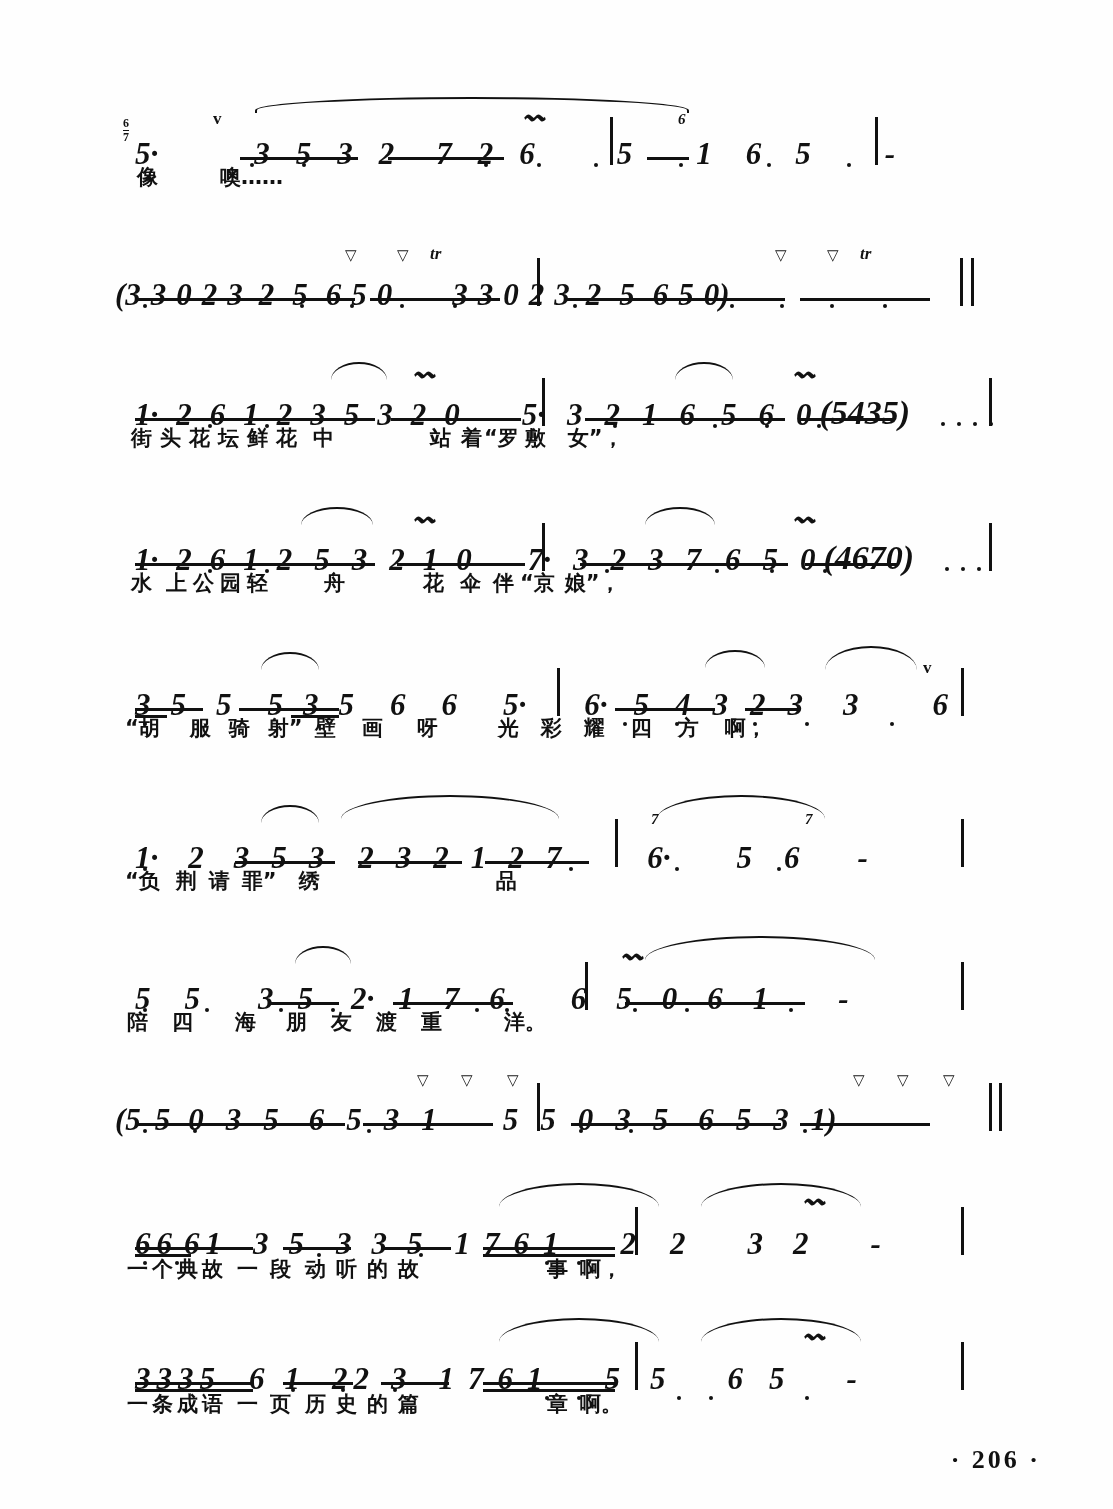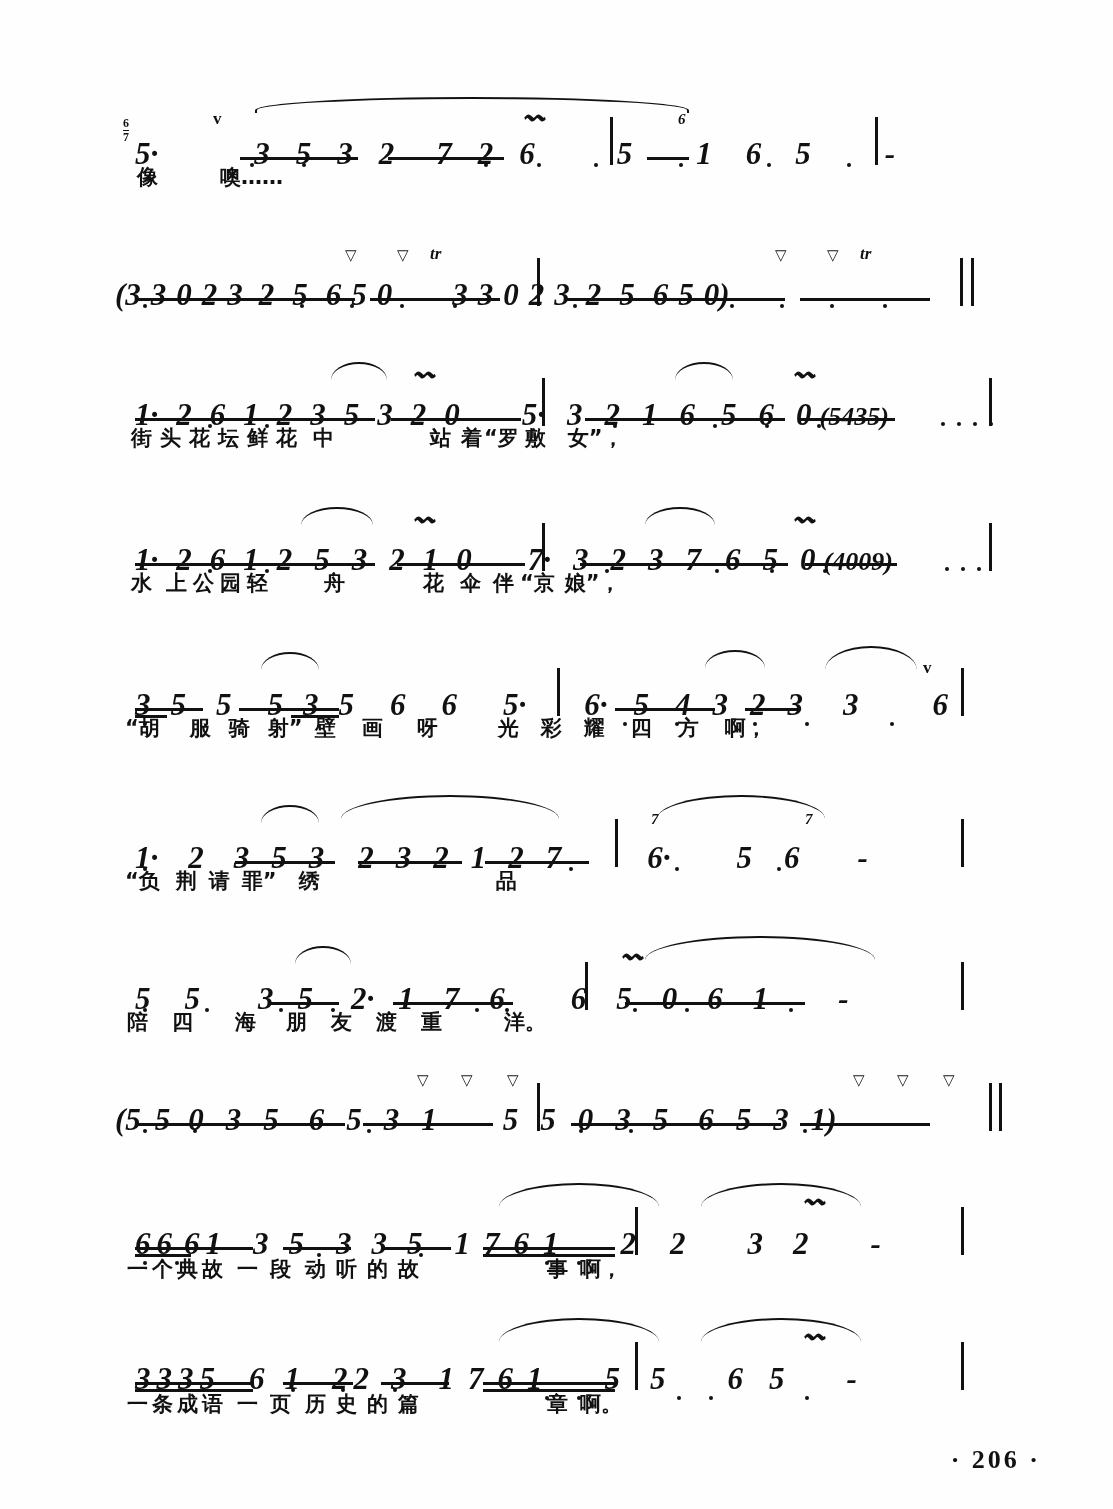--- a/index.html
+++ b/index.html
@@ -119,21 +119,21 @@
     font-size: 17px;
     font-weight: bold;
     font-family: "Liberation Serif", serif;
   }
   .tri {
     position: absolute;
     font-size: 15px;
     line-height: 1;
   }
   .paren {
-    font-size: 26px;
+    font-size: 34px;
     font-weight: bold;
     font-family: "Liberation Serif", serif;
     text-align: right;
   }
   .tiny-sup {
     position: absolute;
     font-size: 15px;
     font-weight: bold;
     font-style: italic;
   }
@@ -340,21 +340,21 @@
       <span class="num" style="margin-left:18px;">0</span>
 
       <span class="num" style="margin-left:56px;">7·</span>
       <span class="num" style="margin-left:22px;">3</span>
       <span class="num" style="margin-left:22px;">2</span>
       <span class="num" style="margin-left:22px;">3</span>
       <span class="num" style="margin-left:22px;">7</span>
       <span class="num" style="margin-left:24px;">6</span>
       <span class="num" style="margin-left:22px;">5</span>
       <span class="num" style="margin-left:22px;">0</span>
-      <span class="num paren" style="margin-left:8px; font-style:italic;">(4009)</span>
+      <span class="num paren" style="margin-left:8px; font-style:italic;">(4670)</span>
     </div>
 
     <div class="beam" style="left:30px; top:58px; width:240px;"></div>
     <div class="beam" style="left:292px; top:58px; width:128px;"></div>
     <div class="beam" style="left:475px; top:58px; width:208px;"></div>
     <div class="beam" style="left:700px; top:58px; width:92px;"></div>
 
     <div class="dot" style="left:103px; top:64px;"></div>
     <div class="dot" style="left:160px; top:64px;"></div>
     <div class="dot" style="left:500px; top:64px;"></div>

